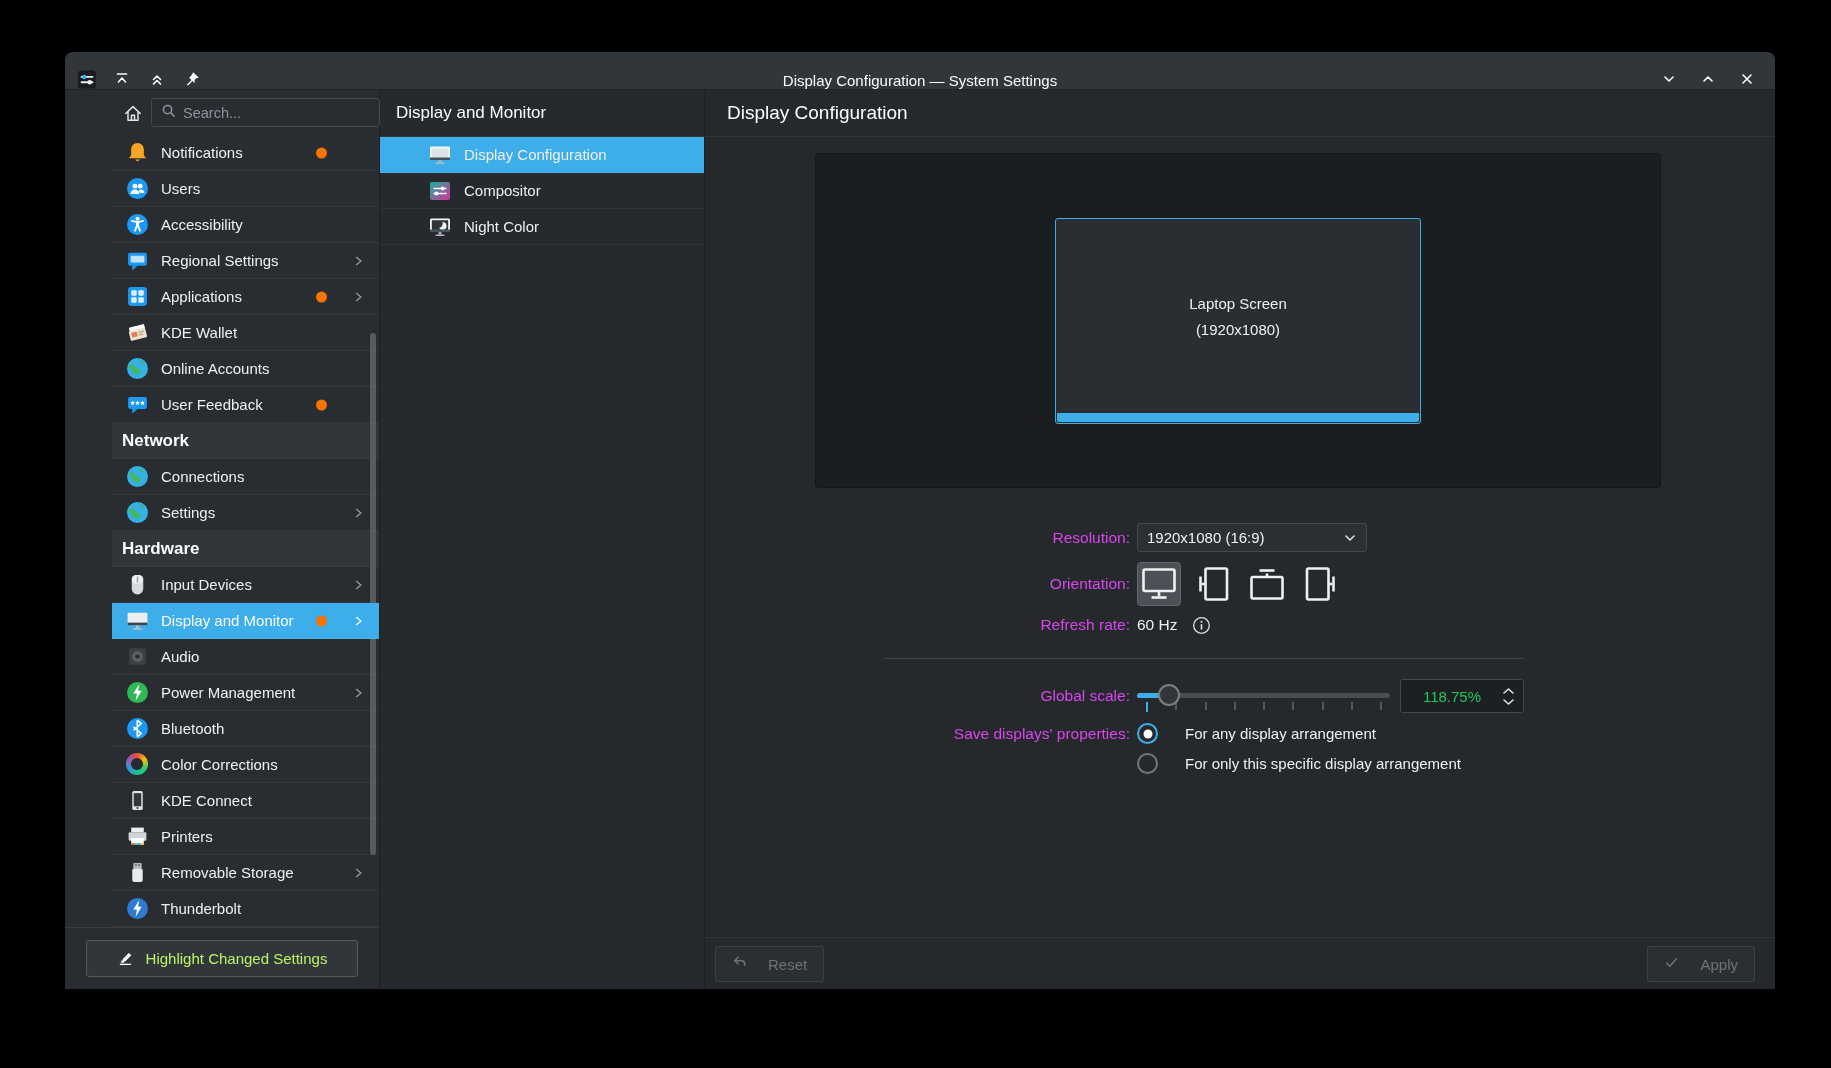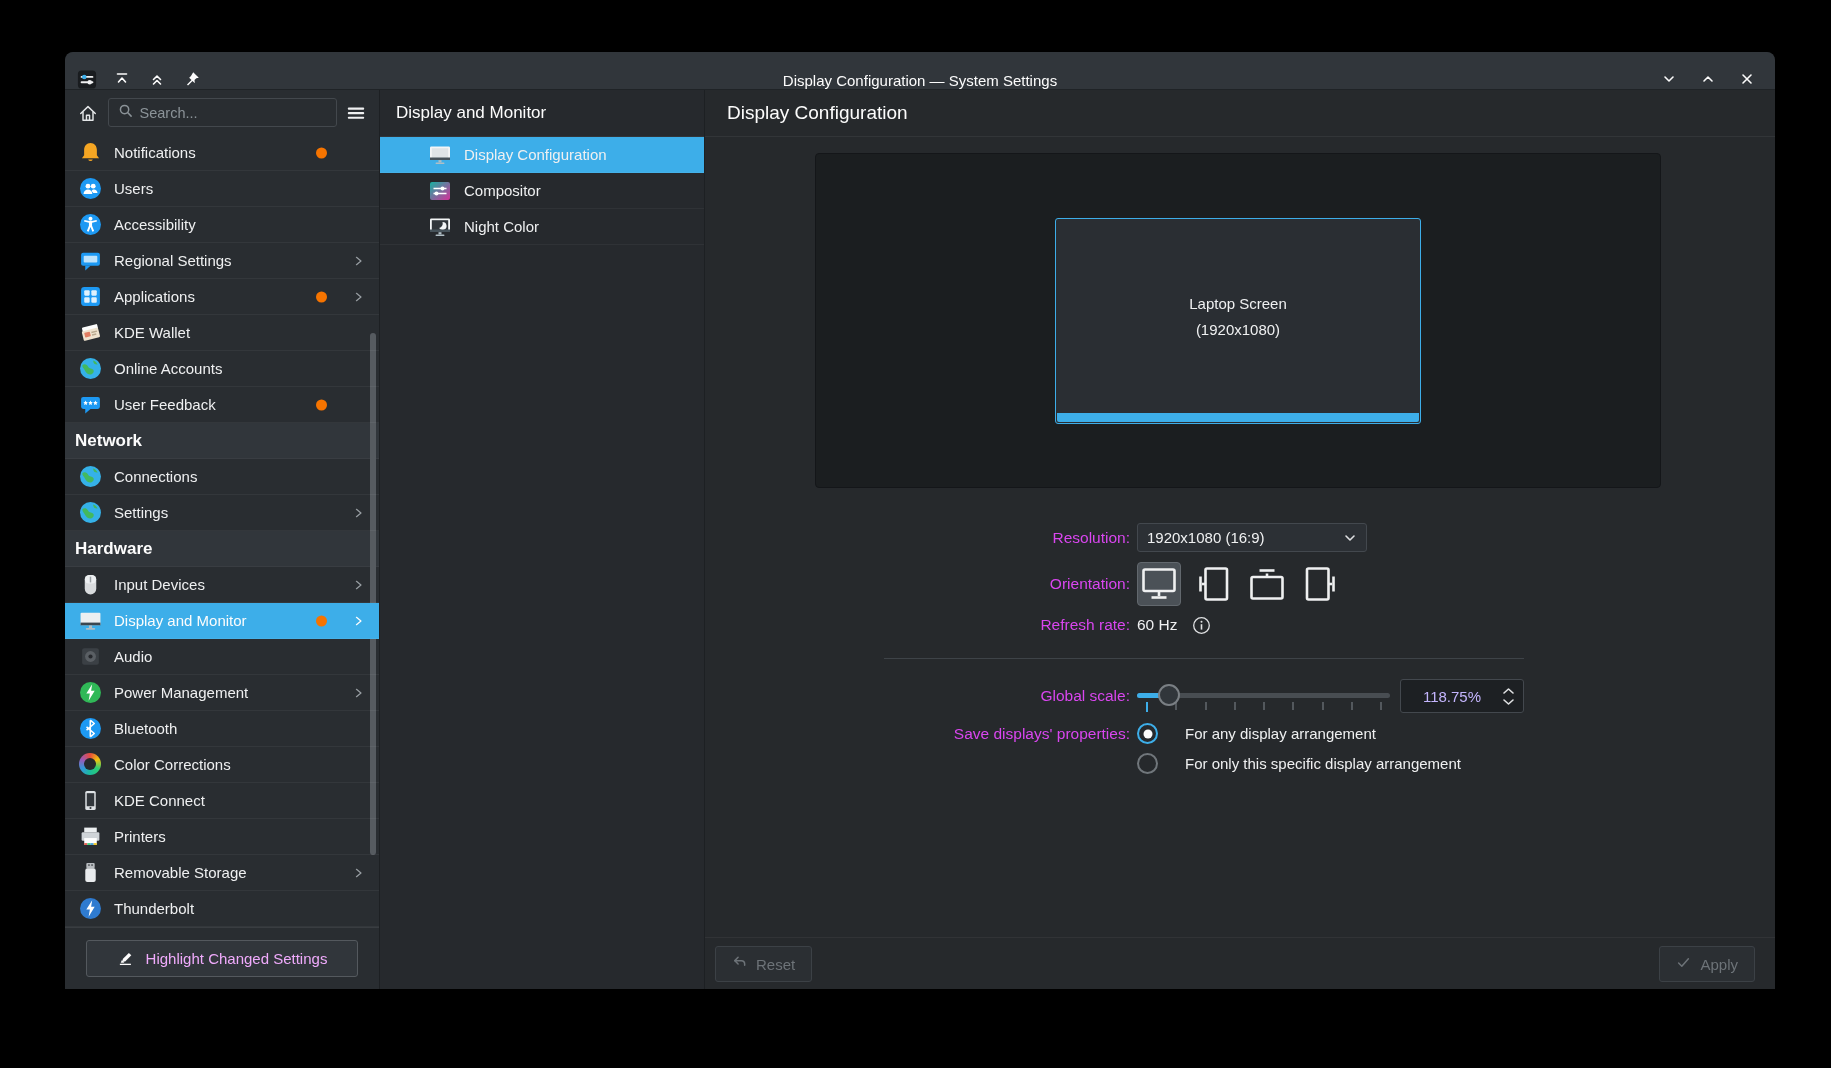--- a/index.html
+++ b/index.html
@@ -23,21 +23,21 @@
   .tb-btn{width:20px;height:20px;display:flex;align-items:center;justify-content:center;background:none;border:none;cursor:default;}
   .tb-btn svg{width:16px;height:16px;}
   .tb-appicon svg{width:21px;height:21px;}
   .tb-title{position:absolute;left:0;right:0;text-align:center;font-size:15px;color:#fcfcfc;pointer-events:none;}
   .tb-right{margin-left:auto;display:flex;align-items:center;gap:19px;padding-right:18px;z-index:2;}
 
   
   .window-body{display:grid;grid-template-columns:315px 325px 1fr;height:899px;}
 
   
-  .sidebar{position:relative;background:#292d31;border-right:1px solid #1d2023;}
+  .sidebar{position:relative;background:#292d31;border-right:1px solid #1d2023;padding-left:47px;}
   .sidebar-top{height:45px;display:flex;align-items:center;gap:8px;padding:0 11px;}
   .icon-btn{width:30px;height:30px;display:flex;align-items:center;justify-content:center;background:none;border:none;}
   .icon-btn svg{width:20px;height:20px;}
   .searchbox{flex:1;height:29px;border:1px solid #43484d;border-radius:3px;display:flex;align-items:center;gap:7px;padding:0 9px;background:#292d31;}
   .searchbox svg{width:15px;height:15px;flex:none;}
   .searchbox input{flex:1;min-width:0;background:transparent;border:none;outline:none;color:#cfd4d8;font-size:14.5px;font-family:inherit;}
   .searchbox input::placeholder{color:#8b9398;}
   .sidebar-list{position:relative;height:792px;overflow:hidden;}
   .side-row{position:relative;height:36px;display:flex;align-items:center;gap:12px;padding-left:14px;
     border-bottom:1px solid rgba(255,255,255,.05);cursor:default;}
@@ -52,21 +52,21 @@
   .side-row.has-chev .irow-chev{display:block;}
   .side-row.selected{background:var(--accent);}
   .side-row.selected .irow-label,.side-row.selected .irow-chev{color:#fcfcfc;}
   .side-section{height:36px;display:flex;align-items:center;padding-left:10px;background:#31363b;
     border-bottom:1px solid rgba(255,255,255,.04);}
   .side-section span{font-size:17px;color:#fcfcfc;font-weight:bold;}
   .scroll-thumb{position:absolute;right:3px;top:198px;width:6px;height:522px;border-radius:3px;background:#565b60;}
   .sidebar-footer{position:absolute;left:0;right:0;bottom:0;height:62px;background:#292d31;
     border-top:1px solid rgba(255,255,255,.08);display:flex;align-items:center;justify-content:center;}
   .hl-btn{width:272px;height:37px;background:#31363b;border:1px solid #54595e;border-radius:3px;
-    color:#f0abfc;font-size:15px;font-family:inherit;display:flex;align-items:center;justify-content:center;gap:11px;}
+    color:#bef264;font-size:15px;font-family:inherit;display:flex;align-items:center;justify-content:center;gap:11px;}
   .hl-btn svg{width:18px;height:18px;}
 
   
   .subpanel{position:relative;background:#26292d;border-right:1px solid #1d2023;}
   .subpanel-header{height:47px;display:flex;align-items:center;padding-left:16px;font-size:17px;color:#fcfcfc;
     border-bottom:1px solid rgba(255,255,255,.06);}
   .sub-row{position:relative;height:36px;display:flex;align-items:center;gap:12px;padding-left:48px;
     border-bottom:1px solid rgba(255,255,255,.045);}
   .sub-row .irow-icon{width:24px;height:24px;flex:none;display:flex;}
   .sub-row .irow-icon svg{width:24px;height:24px;}
@@ -108,35 +108,35 @@
   .slider{position:relative;width:253px;height:34px;}
   .slider-track{position:absolute;left:0;right:0;top:14px;height:5px;background:#484d52;border-radius:2.5px;}
   .slider-fill{position:absolute;left:0;top:14px;height:5px;background:var(--accent);border-radius:2.5px;}
   .slider-handle{position:absolute;top:5px;width:22px;height:22px;border-radius:50%;background:#31363b;
     border:2px solid #7a7f84;transform:translateX(-50%);}
   .ticks{position:absolute;left:0;right:0;top:23px;height:11px;}
   .tick{position:absolute;width:2px;height:8px;background:#53585d;transform:translateX(-50%);}
   .tick.accent{background:var(--accent);height:10px;}
   .spinbox{margin-left:10px;width:124px;height:34px;background:#1d2023;border:1px solid #43484e;border-radius:3px;
     display:flex;align-items:center;}
-  .spin-val{flex:1;text-align:center;font-size:15px;color:#c4b5fd;padding-left:6px;}
+  .spin-val{flex:1;text-align:center;font-size:15px;color:#22c55e;padding-left:6px;}
   .spin-arrows{width:26px;display:flex;flex-direction:column;align-items:center;gap:3px;color:#dfe0e2;padding-right:4px;}
   .spin-arrows svg{width:13px;height:8px;display:block;}
   .save-label{align-self:start;padding-top:4px;}
   .radio-stack{display:flex;flex-direction:column;gap:5px;}
   .radio-row{display:flex;align-items:center;gap:27px;height:25px;}
   .radio{width:21px;height:21px;border-radius:50%;border:2px solid #70767b;position:relative;flex:none;background:transparent;}
   .radio.checked{border-color:var(--accent);}
   .radio.checked::after{content:'';position:absolute;left:50%;top:50%;width:9px;height:9px;border-radius:50%;
     background:#fcfcfc;transform:translate(-50%,-50%);}
   .radio-text{font-size:15px;color:#eff0f1;}
 
   .content-footer{position:absolute;left:0;right:0;bottom:0;height:52px;border-top:1px solid rgba(255,255,255,.05);}
   .foot-btn{position:absolute;top:8px;height:36px;background:#2b2f33;border:1px solid #3c4146;border-radius:3px;
-    color:#6d7378;font-size:15px;font-family:inherit;display:flex;align-items:center;justify-content:center;gap:9px;padding:0 16px;}
+    color:#6d7378;font-size:15px;font-family:inherit;display:flex;align-items:center;justify-content:center;gap:21px;padding:0 16px;}
   .foot-btn svg{width:15px;height:15px;}
   .reset-btn{left:10px;}
   .apply-btn{right:20px;}
 
   .cw{width:22px;height:22px;border-radius:50%;position:relative;
     background:conic-gradient(#e74c3c,#f1c40f,#2ecc71,#1abc9c,#3498db,#9b59b6,#e74c3c);}
   .cw::after{content:'';position:absolute;inset:5px;border-radius:50%;background:#26292d;}
 </style>
 </head>
 <body>

